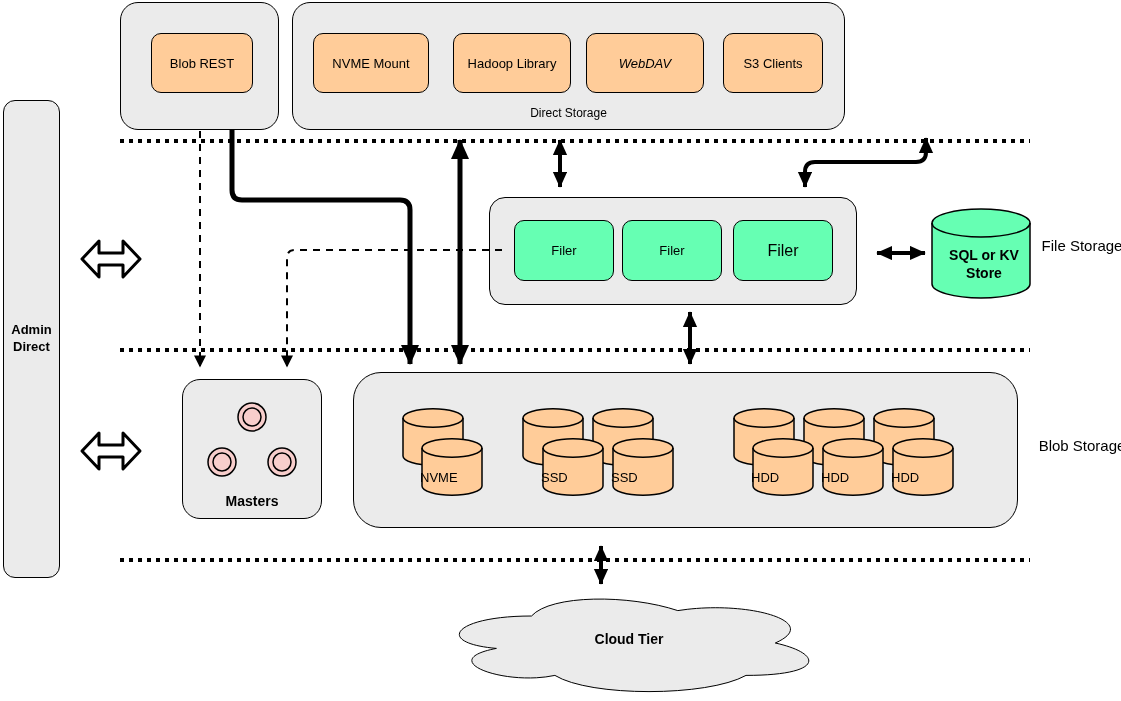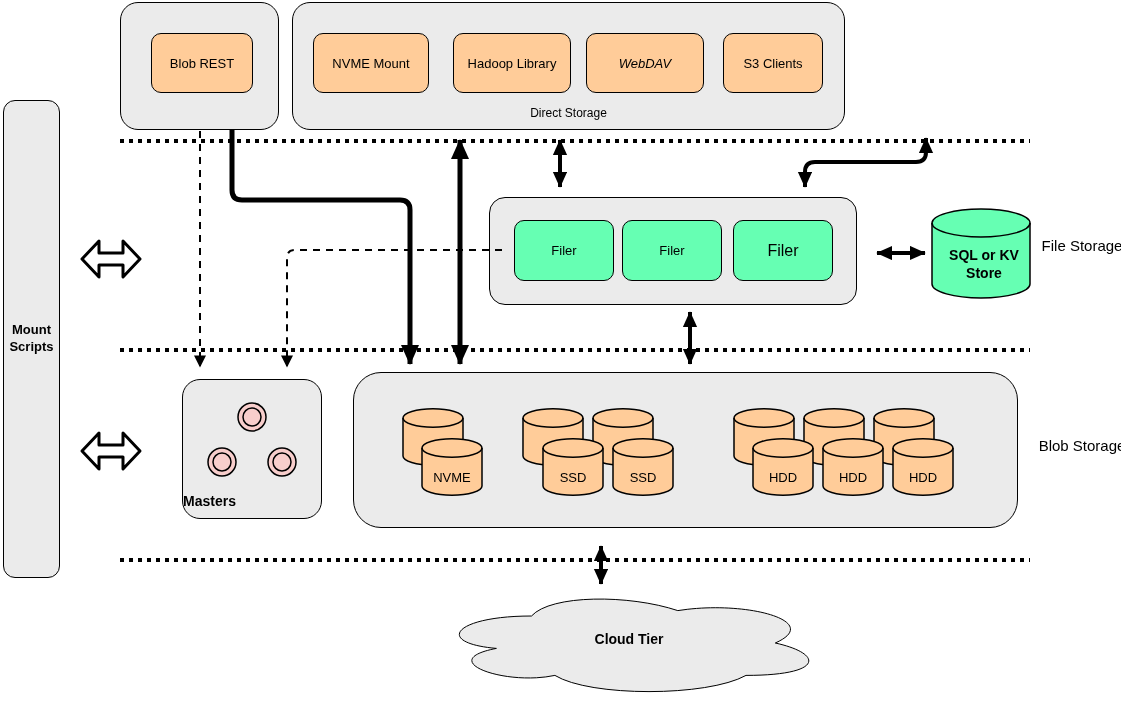--- a/index.html
+++ b/index.html
@@ -17,29 +17,29 @@
   .big{font-size:16px;}
   .cap{position:absolute; left:0; right:0; text-align:center; font-size:12px;}
   .tierlabel{position:absolute; width:92px; text-align:center; font-size:15px; line-height:1.4;}
 
   .adminbox{position:absolute; left:3px; top:100px; width:57px; height:478px; background:var(--c-gray);
             border:1px solid var(--c-stroke); border-radius:12px; display:flex; align-items:center; justify-content:center;}
   .adminbox span{font-size:13px; font-weight:bold; text-align:center; line-height:1.3;}
 
   .cyl{position:absolute; width:64px; height:60px;}
   .cyl svg{position:absolute; left:0; top:0;}
-  .cyl-label{position:absolute; left:0; right:0; top:33px; text-align:center; font-size:13px;}
+  .cyl-label{position:absolute; left:0; right:0; top:33px; font-size:13px;}
   .cyl-body{fill:var(--c-orange); stroke:var(--c-stroke); stroke-width:1.5;}
   .cyl-top{fill:none; stroke:var(--c-stroke); stroke-width:1.5;}
   .sqlcyl-body{fill:var(--c-green); stroke:var(--c-stroke); stroke-width:1.5;}
   .sql-label{position:absolute; left:6px; right:0; top:40px; text-align:center; font-size:14px; font-weight:bold; line-height:1.25;}
 
   .masters{position:absolute; left:182px; top:379px; width:140px; height:140px; background:var(--c-gray);
            border:1px solid var(--c-stroke); border-radius:18px;}
-  .masters .mlabel{position:absolute; left:0; right:0; bottom:9px; text-align:left; font-weight:bold; font-size:14px;}
+  .masters .mlabel{position:absolute; left:0; right:0; bottom:9px; text-align:center; font-weight:bold; font-size:14px;}
   .mcircle{fill:var(--c-pink); stroke:var(--c-stroke); stroke-width:1.5;}
 
   .cloudwrap{position:absolute; left:434px; top:589px; width:390px; height:108px;}
   .cloud-shape{fill:var(--c-gray); stroke:var(--c-stroke); stroke-width:1;}
   .cloudwrap .clabel{position:absolute; left:0; right:0; top:42px; text-align:center; font-weight:bold; font-size:14px;}
 
   .overlay{position:absolute; left:0; top:0; width:1121px; height:701px; pointer-events:none;}
   .thick{stroke:#000; stroke-width:5; fill:none;}
   .mid{stroke:#000; stroke-width:4; fill:none;}
   .dashed{stroke:#000; stroke-width:2; fill:none; stroke-dasharray:7 6;}
@@ -56,21 +56,21 @@
     <defs>
       <g id="cylsym">
         <path class="cyl-body" d="M2,11 C2,5.9 15.4,1.8 32,1.8 C48.6,1.8 62,5.9 62,11 L62,49 C62,54.1 48.6,58.2 32,58.2 C15.4,58.2 2,54.1 2,49 Z"></path>
         <path class="cyl-top" d="M2,11 C2,16.1 15.4,20.2 32,20.2 C48.6,20.2 62,16.1 62,11"></path>
       </g>
     </defs>
   </svg>
 
   
   <div class="adminbox">
-    <span>Mount Scripts</span>
+    <span>Admin Direct</span>
   </div>
 
   
   <div class="container" style="left:120px; top:2px; width:159px; height:128px;">
     <div class="box" style="left:30px; top:30px; width:102px; height:60px;">
       <span>Blob REST</span>
     </div>
   </div>
 
   

